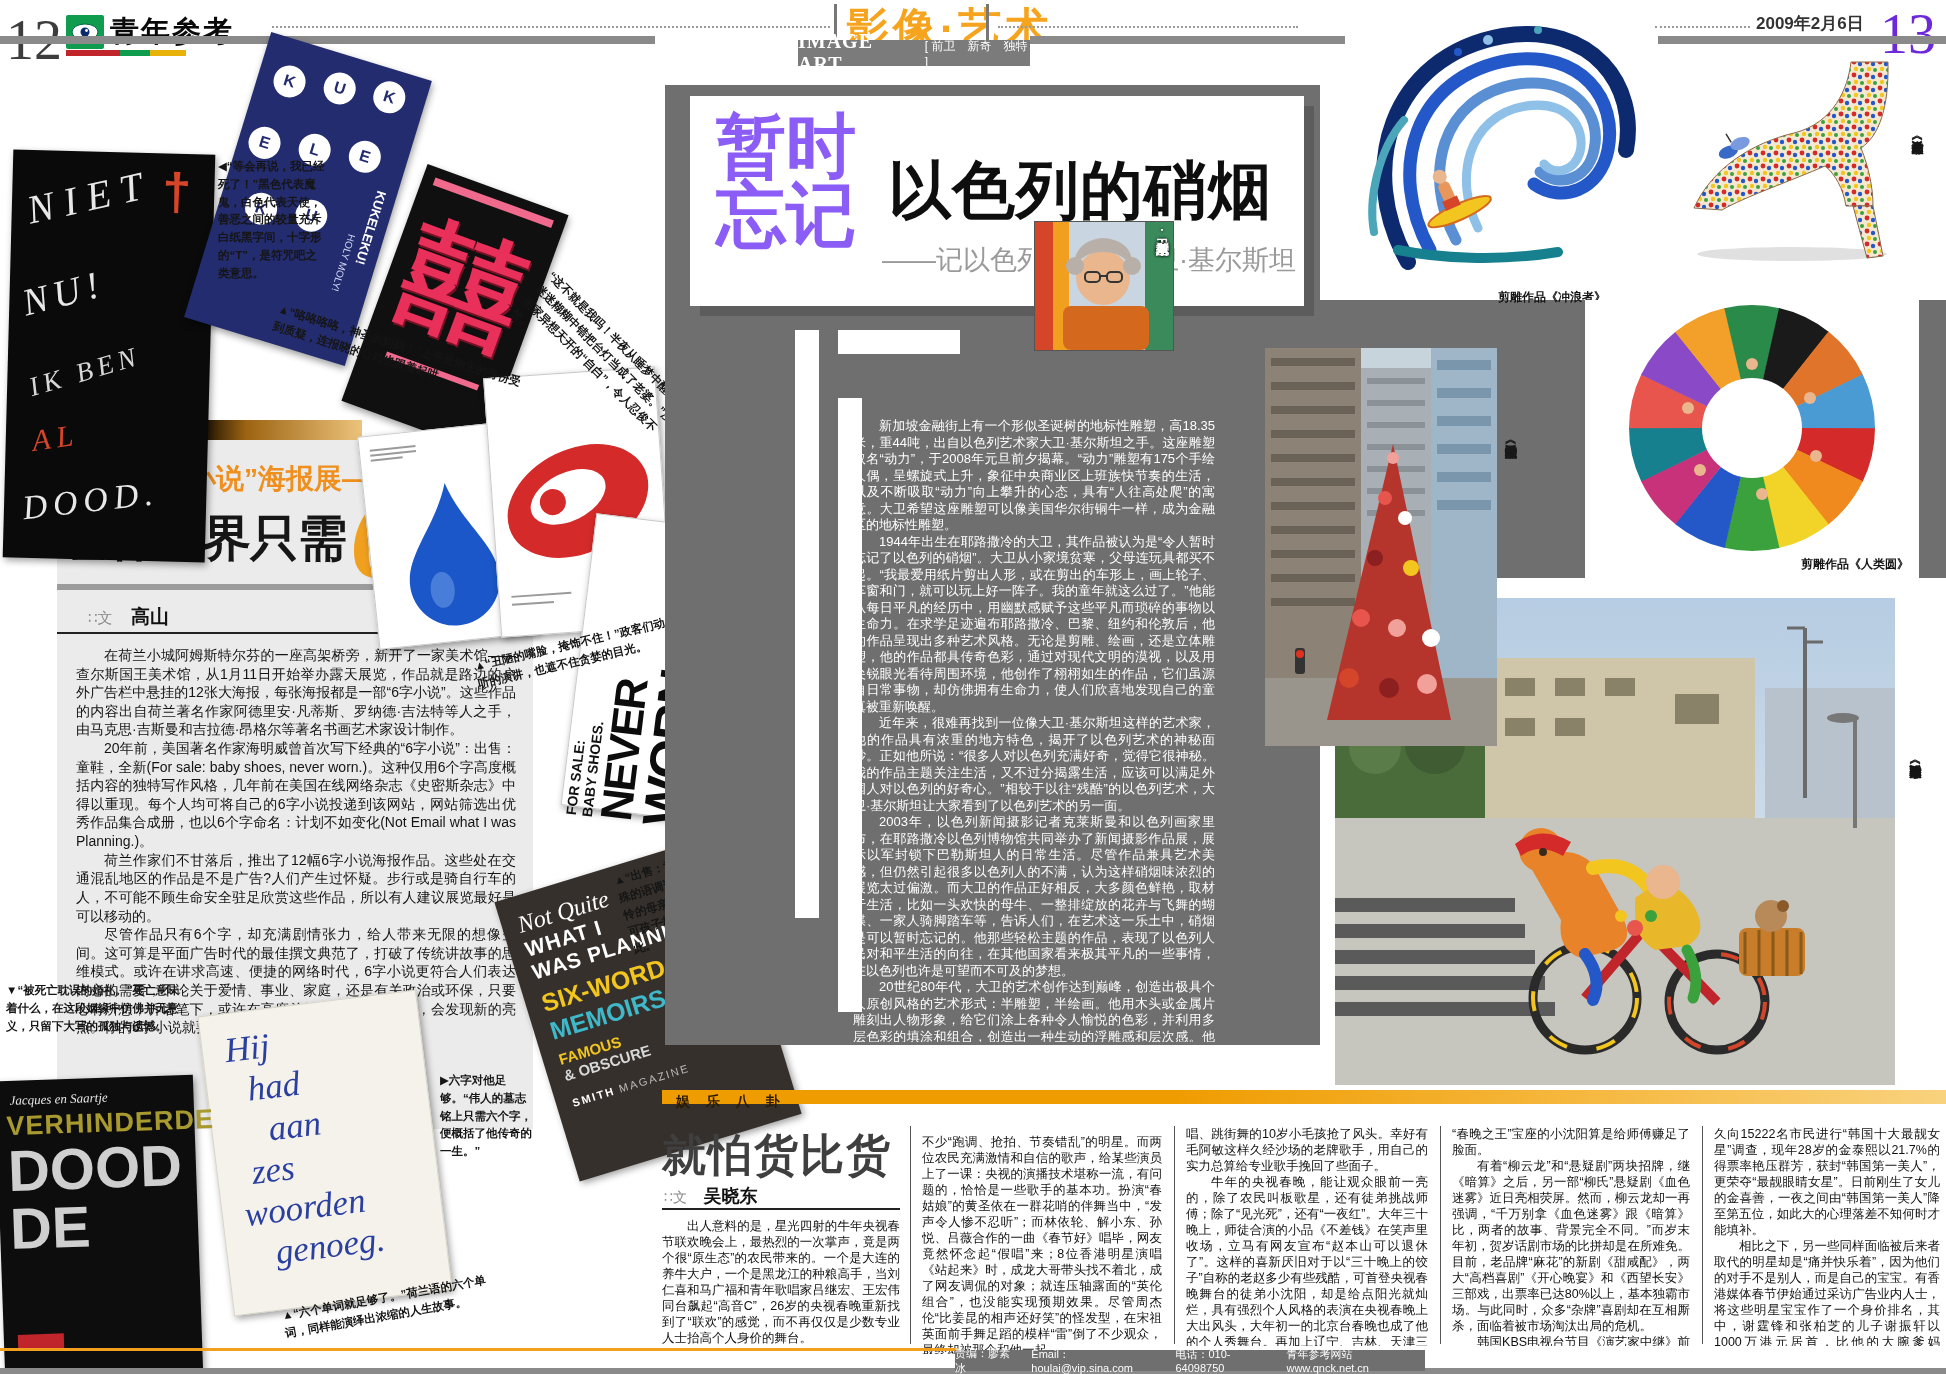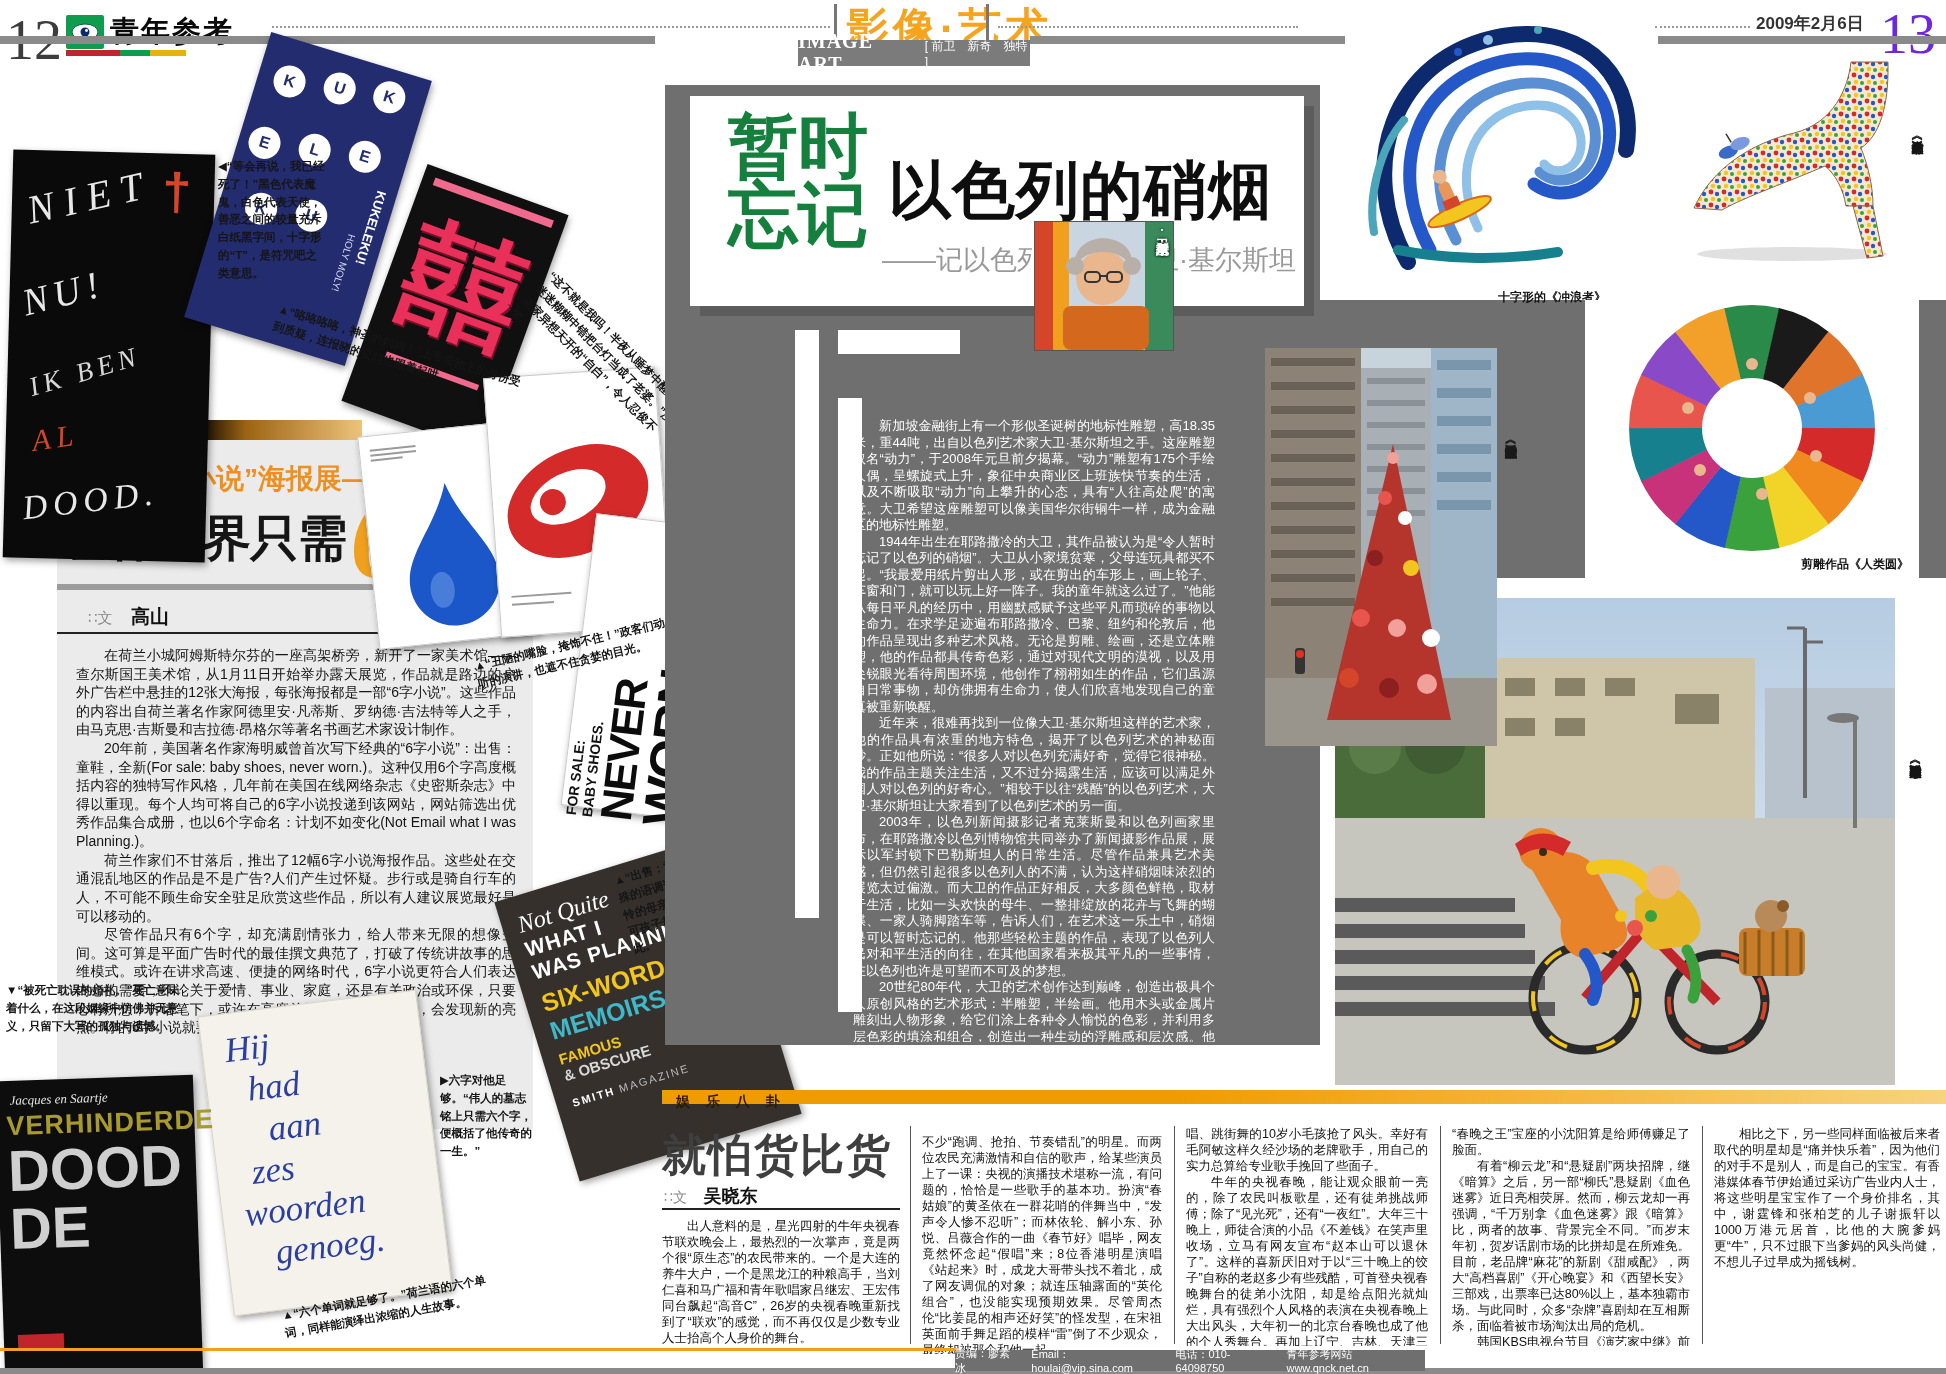--- a/index.html
+++ b/index.html
@@ -217,21 +217,21 @@
   <div class="abs cap" style="left:282px;top:1288px;width:224px;transform:rotate(-10deg);">▲“六个单词就足够了。”荷兰语的六个单词，同样能演绎出浓缩的人生故事。</div>
 
   <div class="abs" style="left:665px;top:85px;width:655px;height:960px;background:#6f6f6f;"></div>
   <div class="abs" style="left:1320px;top:300px;width:626px;height:278px;background:#6f6f6f;"></div>
 
   <div class="abs" style="left:795px;top:330px;width:24px;height:588px;background:#fff;"></div>
   <div class="abs" style="left:838px;top:398px;width:24px;height:614px;background:#fff;"></div>
   <div class="abs" style="left:838px;top:330px;width:122px;height:24px;background:#fff;"></div>
 
   <div class="abs" style="left:690px;top:96px;width:614px;height:210px;background:#fff;box-shadow:10px 10px 0 #5c5c5c;">
-    <div class="abs" style="left:38px;top:16px;font-size:70px;font-weight:900;line-height:.98;color:#15803d;">
+    <div class="abs" style="left:26px;top:16px;font-size:70px;font-weight:900;line-height:.98;color:#8b5cf6;">
       <div>暂时</div>
       <div>忘记</div>
     </div>
     <div class="abs" style="left:190px;top:52px;font-size:63px;font-weight:900;letter-spacing:1px;color:#0e0e0e;margin-left:8px;">以色列的硝烟</div>
     <div class="abs" style="left:192px;top:146px;font-size:27px;color:#9a9a9a;">——记以色列艺术家大卫·基尔斯坦</div>
   </div>
 
   <div class="abs" style="left:1035px;top:222px;width:138px;height:128px;box-shadow:0 0 0 1px #555;">
     <svg width="138" height="128">
       <rect width="138" height="128" fill="#c9d6e2"></rect>
@@ -273,21 +273,21 @@
         <circle cx="200" cy="30" r="4" fill="#4aa6b8"></circle>
       <g transform="rotate(-24 120 208)">
         <ellipse cx="120" cy="212" rx="34" ry="8" fill="#f2c61e"></ellipse>
         <ellipse cx="120" cy="212" rx="34" ry="8" fill="none" stroke="#d4691e" stroke-width="2"></ellipse>
         <rect x="110" y="178" width="12" height="26" rx="5" fill="#e9965a"></rect>
         <circle cx="116" cy="172" r="7" fill="#e9b68e"></circle>
         <rect x="108" y="196" width="16" height="10" fill="#d4452a"></rect>
       </g>
     </svg>
   </div>
-  <div class="abs cap" style="left:1498px;top:288px;font-size:12px;">十字形的《冲浪者》</div>
+  <div class="abs cap" style="left:1498px;top:288px;font-size:12px;">剪雕作品《冲浪者》</div>
 
   <div class="abs" style="left:1682px;top:46px;width:220px;height:220px;">
     <svg width="220" height="220">
       <defs>
         <pattern id="confetti" width="13" height="13" patternUnits="userSpaceOnUse">
           <rect width="13" height="13" fill="#f4e8d0"></rect>
           <circle cx="3" cy="3" r="2.4" fill="#d42a2a"></circle>
             <circle cx="9" cy="5" r="2.2" fill="#2458c8"></circle>
           <circle cx="5" cy="10" r="2.2" fill="#f2c61e"></circle>
             <circle cx="11" cy="11" r="2" fill="#3aa13c"></circle>
@@ -490,20 +490,21 @@
     <p>牛年的央视春晚，能让观众眼前一亮的，除了农民叫板歌星，还有徒弟挑战师傅；除了“见光死”，还有“一夜红”。大年三十晚上，师徒合演的小品《不差钱》在笑声里收场，立马有网友宣布“赵本山可以退休了”。这样的喜新厌旧对于以“三十晚上的饺子”自称的老赵多少有些残酷，可首登央视春晚舞台的徒弟小沈阳，却是给点阳光就灿烂，具有强烈个人风格的表演在央视春晚上大出风头，大年初一的北京台春晚也成了他的个人秀舞台。再加上辽宁、吉林、天津三家地方台的春晚，坐上“走穴</p>
   </div>
   <div class="abs" style="left:1440px;top:1126px;width:1px;height:218px;background:#555;"></div>
   <div class="abs jtext" style="left:1452px;top:1126px;width:238px;height:220px;font-size:12.5px;line-height:1.28;overflow:hidden;">
     <p style="text-indent:0;">“春晚之王”宝座的小沈阳算是给师傅赚足了脸面。</p>
     <p>有着“柳云龙”和“悬疑剧”两块招牌，继《暗算》之后，另一部“柳氏”悬疑剧《血色迷雾》近日亮相荧屏。然而，柳云龙却一再强调，“千万别拿《血色迷雾》跟《暗算》比，两者的故事、背景完全不同。”而岁末年初，贺岁话剧市场的比拼却是在所难免。目前，老品牌“麻花”的新剧《甜咸配》，两大“高档喜剧”《开心晚宴》和《西望长安》三部戏，出票率已达80%以上，基本独霸市场。与此同时，众多“杂牌”喜剧却在互相厮杀，面临着被市场淘汰出局的危机。</p>
     <p>韩国KBS电视台节目《演艺家中继》前不</p>
   </div>
   <div class="abs" style="left:1702px;top:1126px;width:1px;height:218px;background:#555;"></div>
   <div class="abs jtext" style="left:1714px;top:1126px;width:226px;height:220px;font-size:12.5px;line-height:1.28;overflow:hidden;">
+    <p style="text-indent:0;">久向15222名市民进行“韩国十大最靓女星”调查，现年28岁的金泰熙以21.7%的得票率艳压群芳，获封“韩国第一美人”，更荣夺“最靓眼睛女星”。日前刚生了女儿的金喜善，一夜之间由“韩国第一美人”降至第五位，如此大的心理落差不知何时才能填补。</p>
     <p>相比之下，另一些同样面临被后来者取代的明星却是“痛并快乐着”，因为他们的对手不是别人，而是自己的宝宝。有香港媒体春节伊始通过采访广告业内人士，将这些明星宝宝作了一个身价排名，其中，谢霆锋和张柏芝的儿子谢振轩以1000万港元居首，比他的大腕爹妈更“牛”，只不过眼下当爹妈的风头尚健，不想儿子过早成为摇钱树。</p>
   </div>
 
   <div class="abs" style="left:0;top:1348px;width:958px;height:3px;background:#f0a01e;"></div>
   <div class="abs" style="left:955px;top:1350px;width:470px;height:21px;background:#6f6f6f;color:#fff;font-size:11px;display:flex;align-items:center;justify-content:center;gap:16px;z-index:5;">
     <span>责编：廖素冰</span>
     <span>Email：houlai@vip.sina.com</span>
     <span>电话：010-64098750</span>
     <span>青年参考网站 www.qnck.net.cn</span>
   </div>

